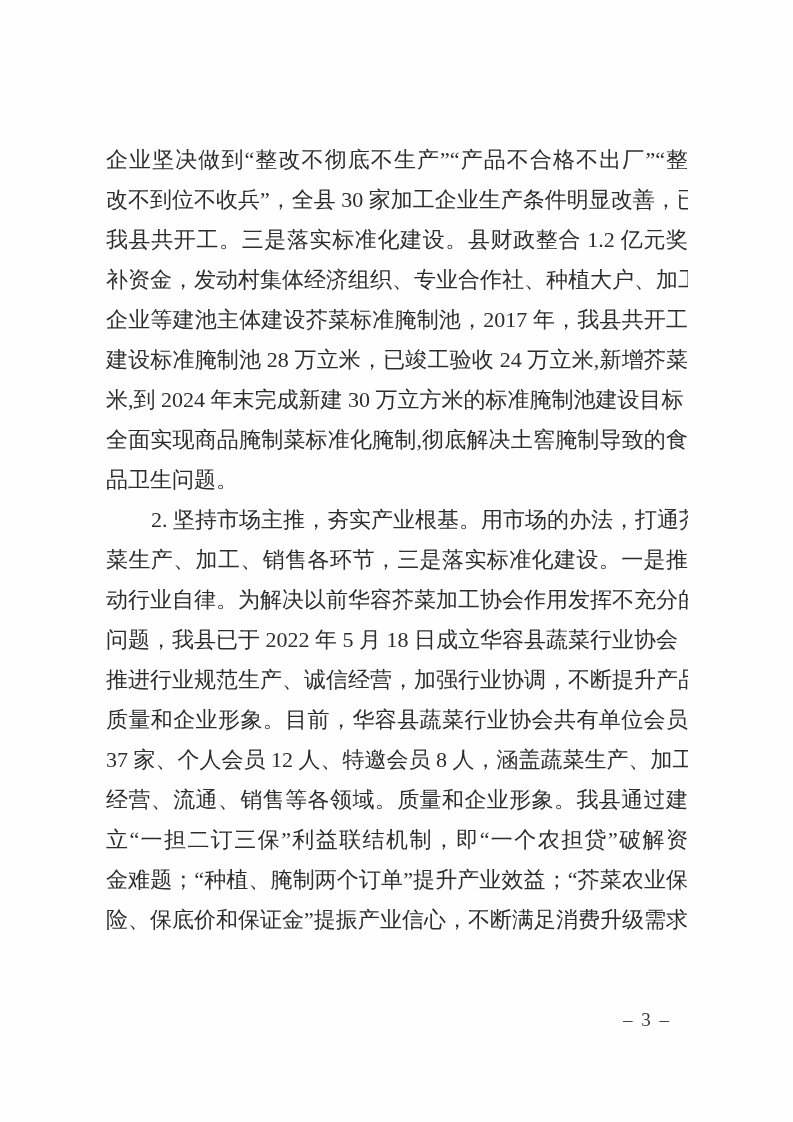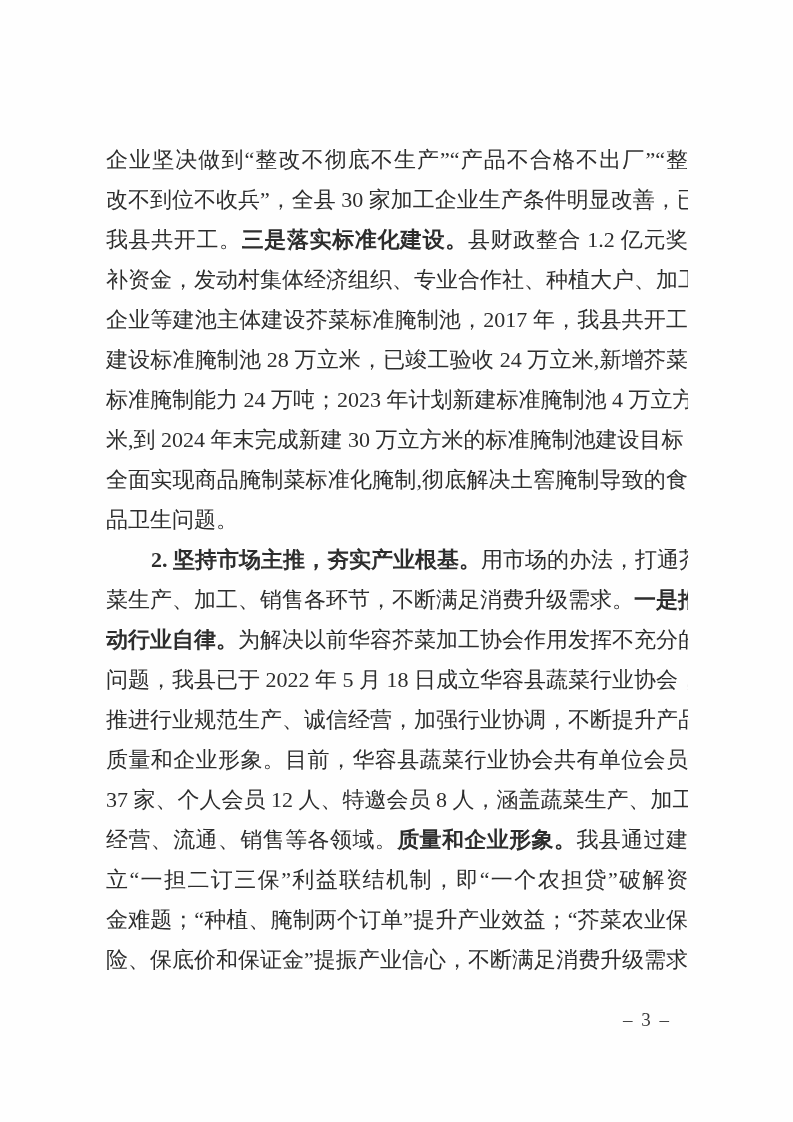--- a/index.html
+++ b/index.html
@@ -35,21 +35,21 @@
     overflow: hidden;
     white-space: nowrap;
   }
   .line.flush {
     text-align-last: left;
   }
   .line.indent {
     text-indent: 45px;
   }
   .bold {
-    font-weight: 700;
+    font-weight: 400;
   }
   .page-number {
     position: absolute;
     top: 1008px;
     right: 122px;
     font-size: 19px;
     line-height: 24px;
     color: #3a3a3a;
     letter-spacing: 2px;
   }
@@ -58,26 +58,25 @@
 <body>
 
 <div class="page">
   <div class="text-block">
       <div class="line"><span>企业坚决做到“整改不彻底不生产”“产品不合格不出厂”“整</span></div>
       <div class="line"><span>改不到位不收兵”，全县 30 家加工企业生产条件明显改善，已</span></div>
       <div class="line"><span>我县共开工。</span><span class="bold">三是落实标准化建设。</span><span>县财政整合 1.2 亿元奖</span></div>
       <div class="line"><span>补资金，发动村集体经济组织、专业合作社、种植大户、加工</span></div>
       <div class="line"><span>企业等建池主体建设芥菜标准腌制池，2017 年，我县共开工</span></div>
       <div class="line"><span>建设标准腌制池 28 万立米，已竣工验收 24 万立米,新增芥菜</span></div>
-      <div class="line"><span>标准腌制能力 24 万吨；2023 年计划新建标准腌制池 4 万立方</span></div>
       <div class="line"><span>米,到 2024 年末完成新建 30 万立方米的标准腌制池建设目标，</span></div>
       <div class="line"><span>全面实现商品腌制菜标准化腌制,彻底解决土窖腌制导致的食</span></div>
       <div class="line flush"><span>品卫生问题。</span></div>
       <div class="line indent"><span class="bold">2. 坚持市场主推，夯实产业根基。</span><span>用市场的办法，打通芥</span></div>
-      <div class="line"><span>菜生产、加工、销售各环节，不断满足消费升级需求。</span><span class="bold">一是推</span></div>
+      <div class="line"><span>菜生产、加工、销售各环节，三是落实标准化建设。</span><span class="bold">一是推</span></div>
       <div class="line"><span class="bold">动行业自律。</span><span>为解决以前华容芥菜加工协会作用发挥不充分的</span></div>
       <div class="line"><span>问题，我县已于 2022 年 5 月 18 日成立华容县蔬菜行业协会，</span></div>
       <div class="line"><span>推进行业规范生产、诚信经营，加强行业协调，不断提升产品</span></div>
       <div class="line"><span>质量和企业形象。目前，华容县蔬菜行业协会共有单位会员</span></div>
       <div class="line"><span>37 家、个人会员 12 人、特邀会员 8 人，涵盖蔬菜生产、加工、</span></div>
       <div class="line"><span>经营、流通、销售等各领域。</span><span class="bold">质量和企业形象。</span><span>我县通过建</span></div>
       <div class="line"><span>立“一担二订三保”利益联结机制，即“一个农担贷”破解资</span></div>
       <div class="line"><span>金难题；“种植、腌制两个订单”提升产业效益；“芥菜农业保</span></div>
       <div class="line"><span>险、保底价和保证金”提振产业信心，不断满足消费升级需求</span></div>
     </div>

